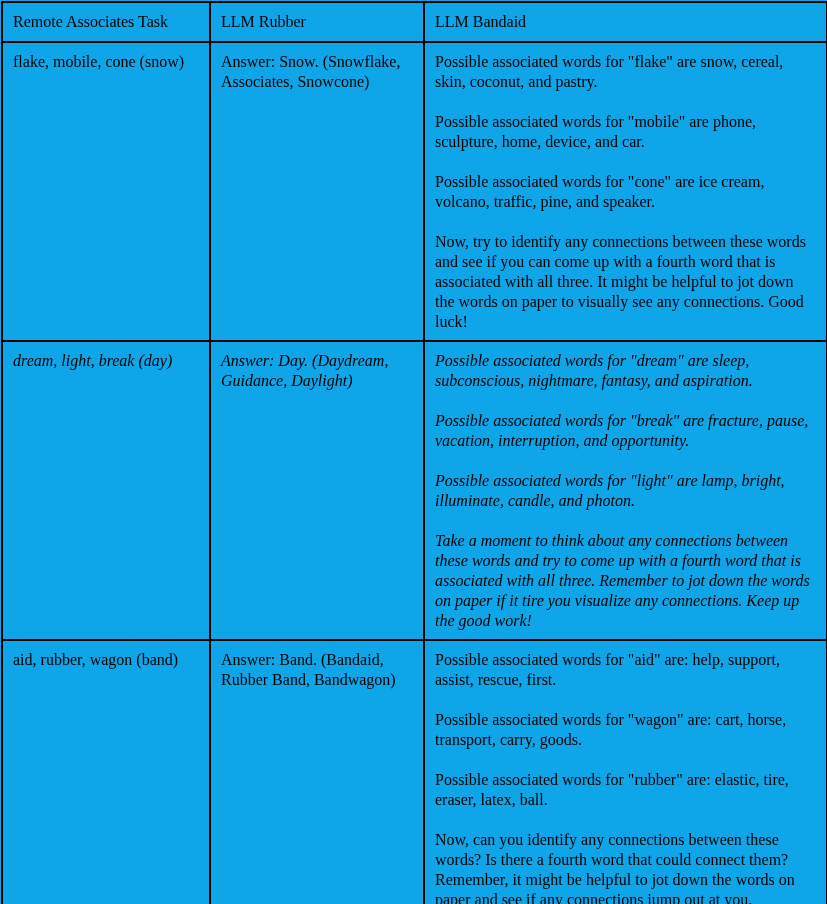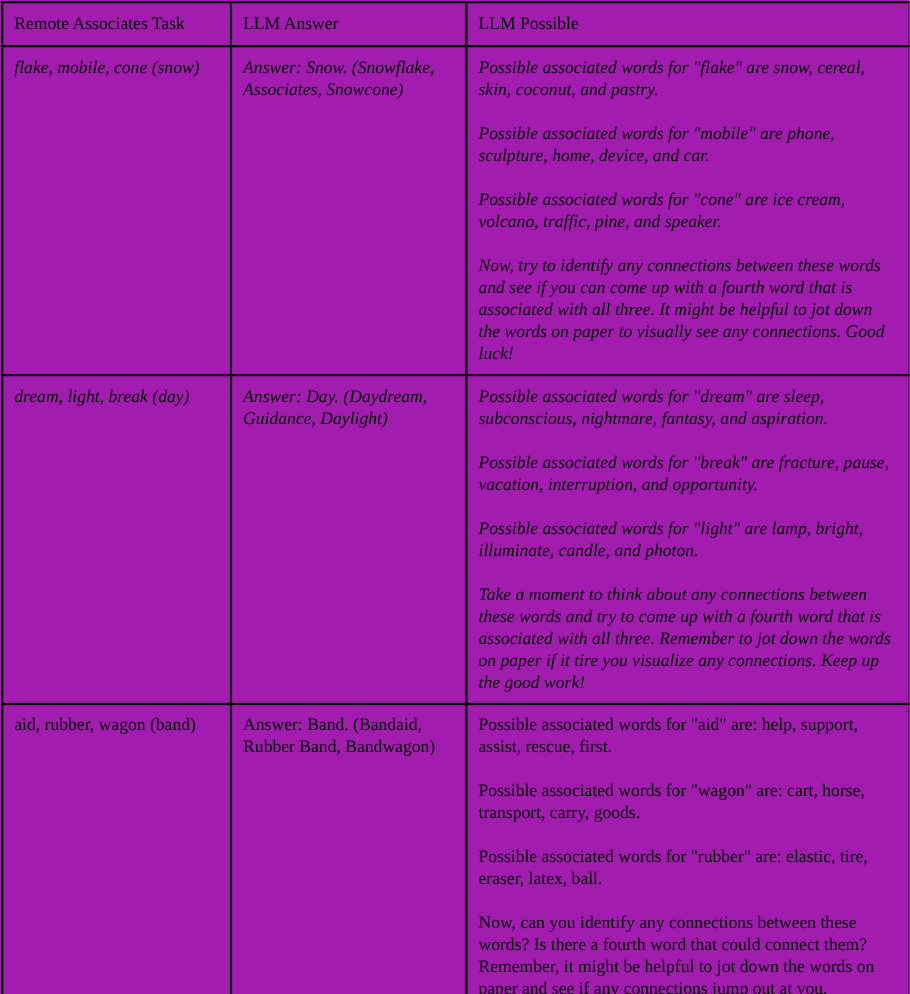--- a/index.html
+++ b/index.html
@@ -3,21 +3,21 @@
 <meta charset="utf-8">
 <style>
   html, body {
     margin: 0;
     padding: 0;
     background: #ffffff;
   }
   .page {
     width: 827px;
     height: 904px;
-    background: #a21caf;
+    background: #0ea5e9;
     box-sizing: border-box;
     overflow: hidden;
   }
   table.rat-table {
     border-collapse: collapse;
     table-layout: fixed;
     width: 825px;
     margin: 1px;
     font-family: "Liberation Serif", "DejaVu Serif", serif;
     font-size: 16px;
@@ -31,21 +31,21 @@
   table.rat-table td {
     border: 2px solid #000000;
     vertical-align: top;
     text-align: left;
     padding: 9px 11px 8px 10px;
     font-weight: normal;
     box-sizing: border-box;
     overflow: hidden;
   }
   tr.hdr  { height: 40px; }
-  tr.row1 { height: 294px; font-style: italic; }
+  tr.row1 { height: 294px; }
   tr.row2 { height: 290px; font-style: italic; }
   tr.row3 { height: 280px; }
   td.guidance p {
     margin: 0 0 20px 0;
   }
   td.guidance p:last-child {
     margin-bottom: 0;
     margin-top: 16px;
   }
 </style>
@@ -55,22 +55,22 @@
 <div class="page">
   <table class="rat-table">
     <colgroup>
       <col class="c1">
       <col class="c2">
       <col class="c3">
     </colgroup>
     <thead>
       <tr class="hdr">
         <th>Remote Associates Task</th>
-        <th>LLM Answer</th>
-        <th>LLM Possible</th>
+        <th>LLM Rubber</th>
+        <th>LLM Bandaid</th>
       </tr>
     </thead>
     <tbody>
       <tr class="row1">
         <td>flake, mobile, cone (snow)</td>
         <td>Answer: Snow. (Snowflake, Associates, Snowcone)</td>
         <td class="guidance">
           <p>Possible associated words for "flake" are snow, cereal, skin, coconut, and pastry.</p>
           <p>Possible associated words for "mobile" are phone, sculpture, home, device, and car.</p>
           <p>Possible associated words for "cone" are ice cream, volcano, traffic, pine, and speaker.</p>

